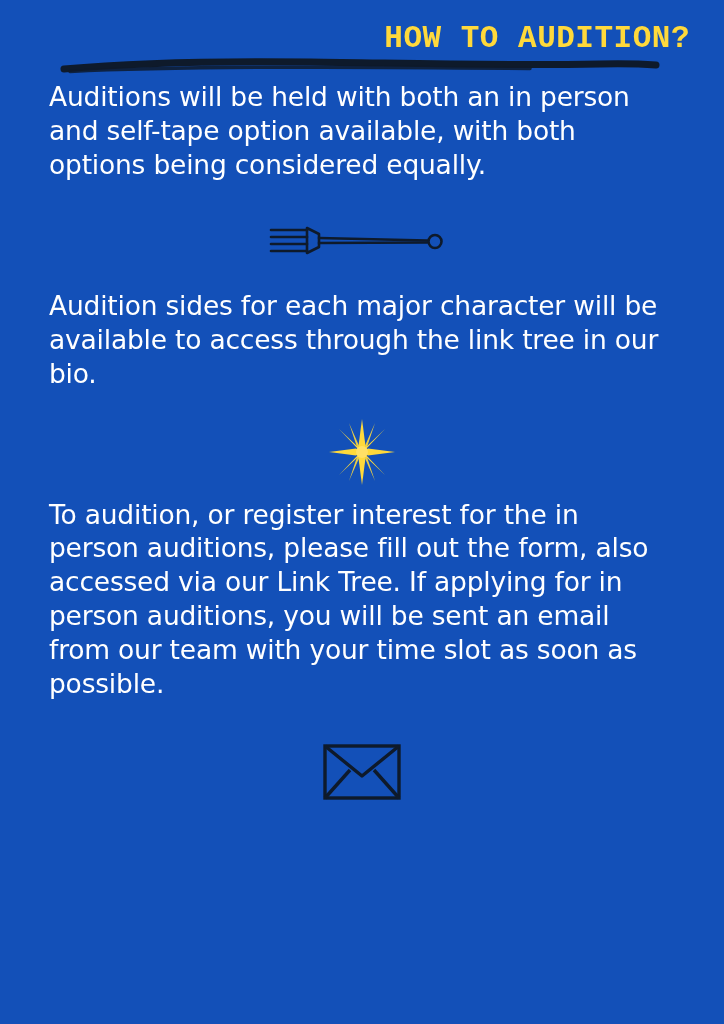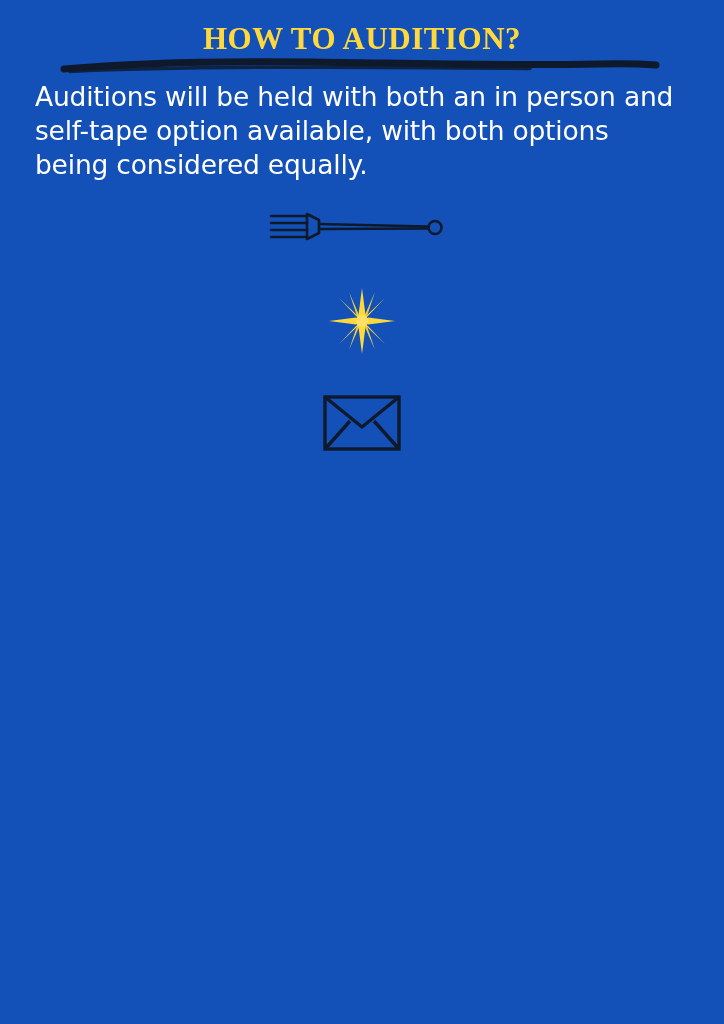--- a/index.html
+++ b/index.html
@@ -14,23 +14,23 @@
     overflow: hidden;
   }
   .page {
     position: relative;
     width: 724px;
     height: 1024px;
     box-sizing: border-box;
     padding: 22px 34px 0 34px;
   }
   .title {
-    text-align: center;
+    text-align: right;
     color: #FFD93B;
-    font-family: Liberation Serif, serif;
+    font-family: Liberation Mono, monospace;
     font-weight: bold;
     font-size: 31px;
     letter-spacing: 0.5px;
     margin: 0;
     padding: 0 0 4px 0;
     line-height: 1.1;
   }
   .underline-wrap {
     position: relative;
     height: 16px;
@@ -41,21 +41,21 @@
     position: absolute;
     left: 26px;
     top: -2px;
   }
   .para {
     color: #FFFFFF;
     font-family: "DejaVu Sans", sans-serif;
     font-size: 26.5px;
     line-height: 1.28;
     letter-spacing: -0.2px;
-    margin: 1px;
+    margin: 15px;
     font-weight: 400;
   }
   .para.p1 { margin-top: 2px; }
   .divider {
     display: flex;
     align-items: center;
     justify-content: center;
   }
   .divider.d1 { height: 92px; }
   .divider.d2 { height: 92px; }
@@ -91,20 +91,21 @@
         <path d="M4 21 H 40" stroke="#0E1A2B" stroke-width="2.6" stroke-linecap="round"></path>
         <path d="M4 28 H 40" stroke="#0E1A2B" stroke-width="2.6" stroke-linecap="round"></path>
         <path d="M40 5 L 52 11 L 52 24 L 40 30 Z" stroke="#0E1A2B" stroke-width="2.6" fill="none" stroke-linejoin="round"></path>
         <path d="M52 15 L 160 17.5" stroke="#0E1A2B" stroke-width="2.6" stroke-linecap="round"></path>
         <path d="M52 20 L 160 19.5" stroke="#0E1A2B" stroke-width="2.6" stroke-linecap="round"></path>
         <circle cx="168" cy="18.5" r="6.5" stroke="#0E1A2B" stroke-width="2.6" fill="none"></circle>
       </svg>
     </span>
   </div>
 
+  <p class="para block-2">Audition sides for each major character will be available to access through the link tree in our bio.</p>
 
   <div class="divider d2">
     <span class="sparkle-wrap">
       <svg width="70" height="70" viewBox="0 0 70 70" fill="none" xmlns="http://www.w3.org/2000/svg">
         <g fill="#FFD93B">
           <path d="M35 2 L 38.5 29 L 35 35 L 31.5 29 Z"></path>
           <path d="M35 68 L 38.5 41 L 35 35 L 31.5 41 Z"></path>
           <path d="M2 35 L 29 38.5 L 35 35 L 29 31.5 Z"></path>
           <path d="M68 35 L 41 38.5 L 35 35 L 41 31.5 Z"></path>
           <path d="M12 12 L 32 31 L 35 35 L 31 32 Z"></path>
@@ -114,20 +115,21 @@
           <path d="M22 6 L 33 31 L 35 35 L 31 33 Z" opacity="0.9"></path>
           <path d="M48 64 L 37 39 L 35 35 L 39 37 Z" opacity="0.9"></path>
           <path d="M48 6 L 37 31 L 35 35 L 39 33 Z" opacity="0.9"></path>
           <path d="M22 64 L 33 39 L 35 35 L 31 37 Z" opacity="0.9"></path>
         </g>
         <circle cx="35" cy="35" r="6" fill="#FFE066"></circle>
       </svg>
     </span>
   </div>
 
+  <p class="para block-3">To audition, or register interest for the in person auditions, please fill out the form, also accessed via our Link Tree. If applying for in person auditions, you will be sent an email from our team with your time slot as soon as possible.</p>
 
   <div class="divider d3">
     <span class="envelope-wrap">
       <svg width="80" height="58" viewBox="0 0 80 58" fill="none" xmlns="http://www.w3.org/2000/svg">
         <rect x="3" y="3" width="74" height="52" stroke="#0E1A2B" stroke-width="3.4" fill="none"></rect>
         <path d="M3 3 L 40 33 L 77 3" stroke="#0E1A2B" stroke-width="3.4" fill="none" stroke-linejoin="round"></path>
         <path d="M3 55 L 28 27" stroke="#0E1A2B" stroke-width="3.4" fill="none"></path>
         <path d="M77 55 L 52 27" stroke="#0E1A2B" stroke-width="3.4" fill="none"></path>
       </svg>
     </span>

